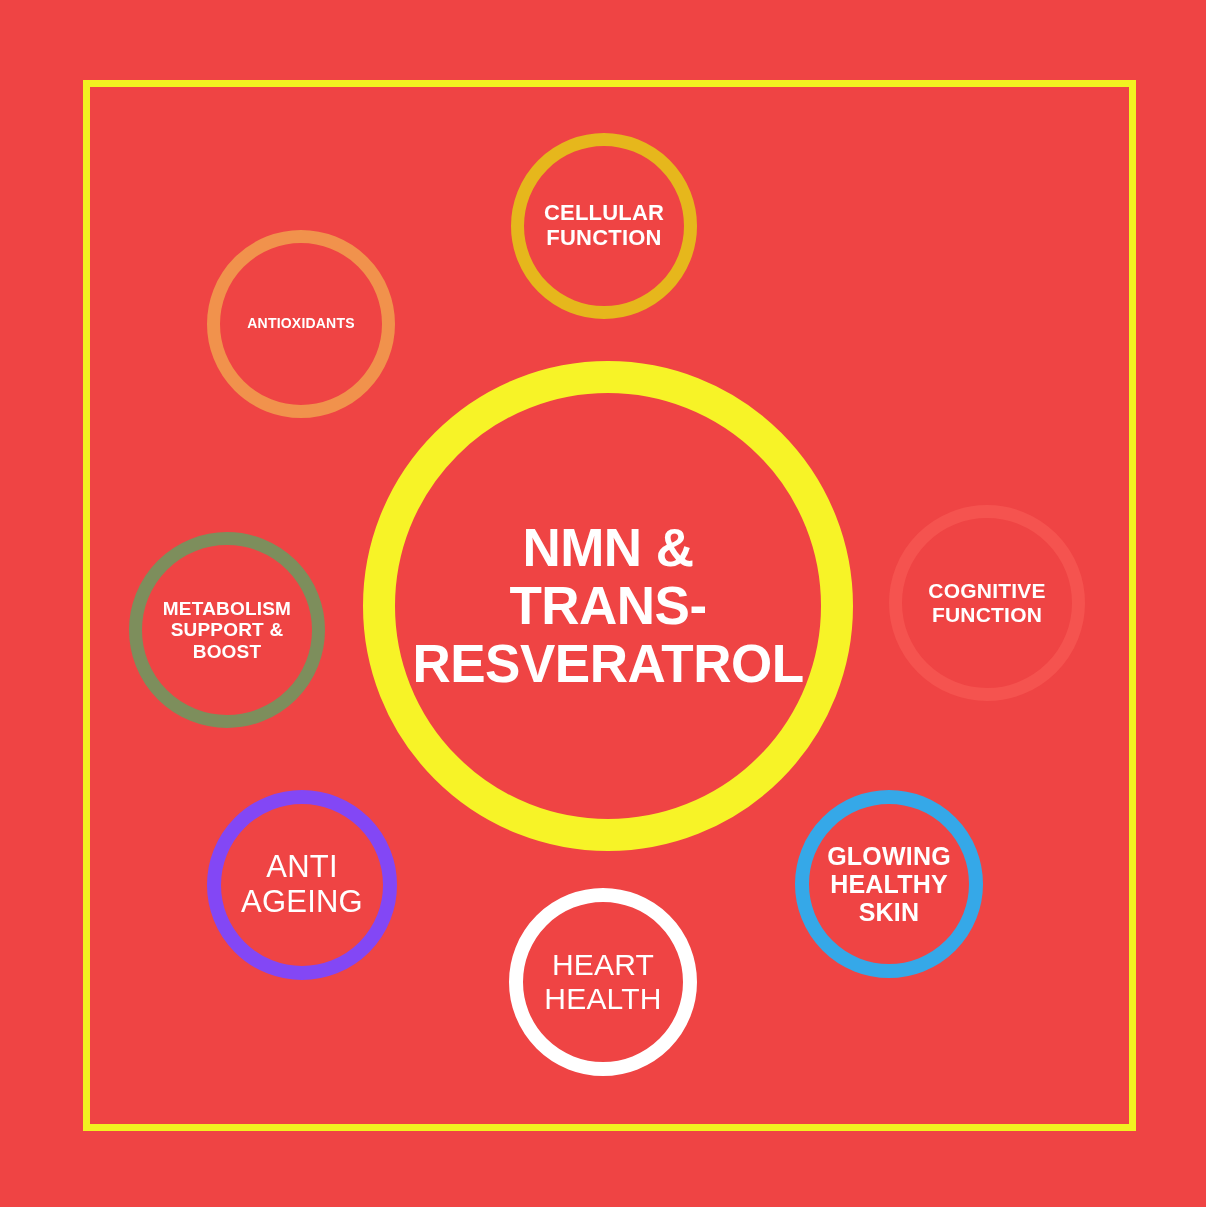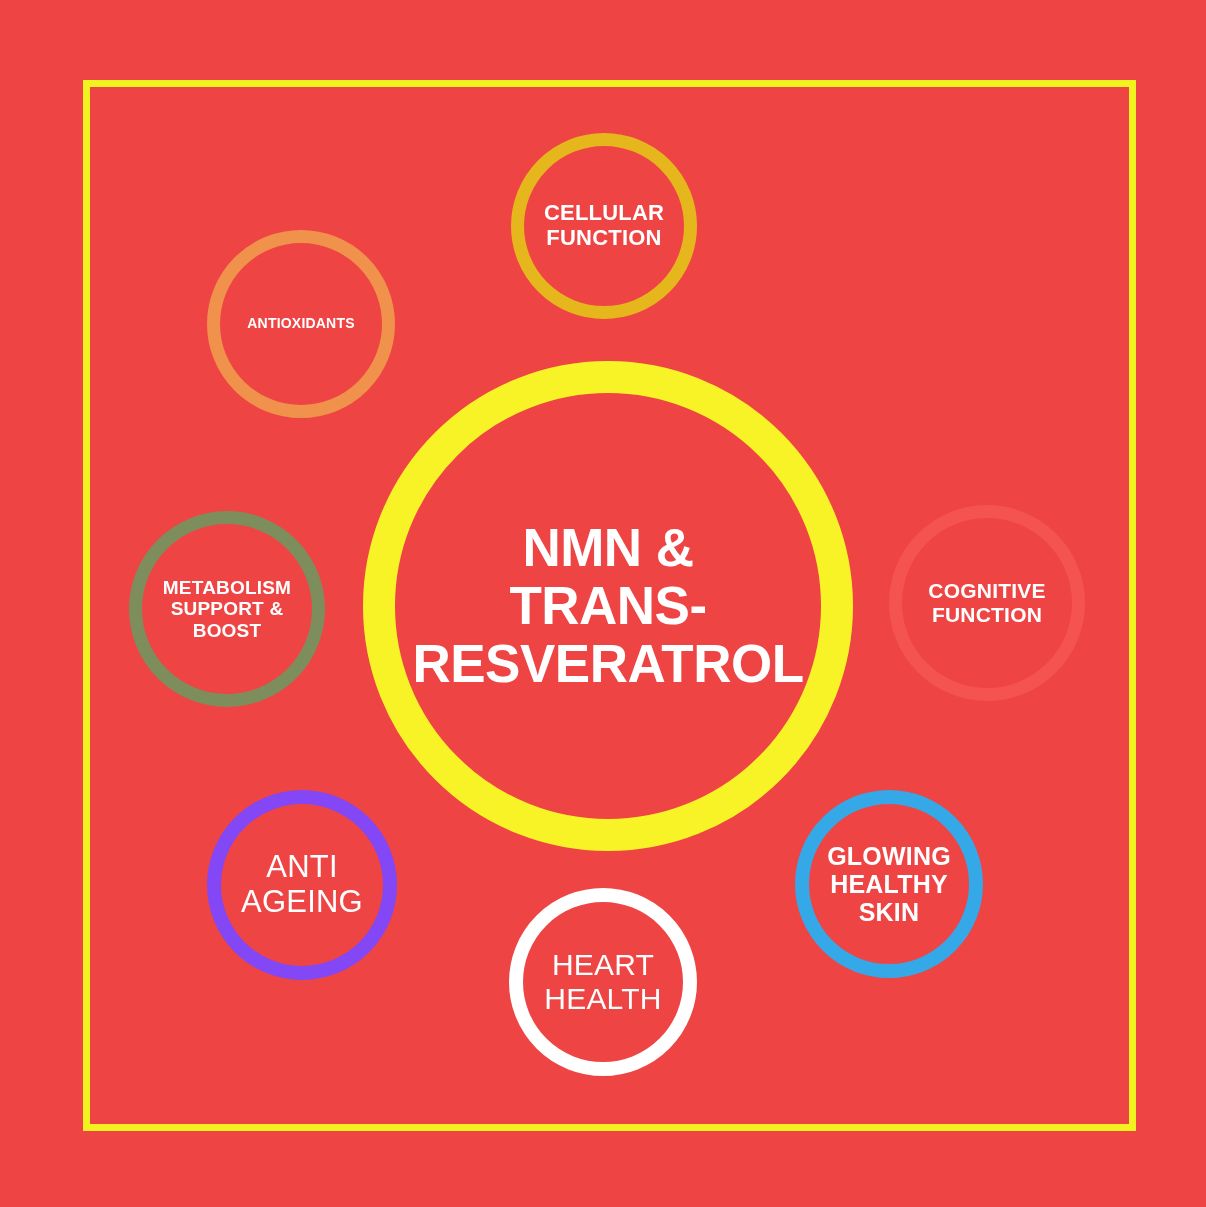--- a/index.html
+++ b/index.html
@@ -77,21 +77,21 @@
   #n-energy .label { font-size: 17px; width: 140px; }
 
   #n-antiox {
     left: 207px; top: 230px;
     width: 188px; height: 188px;
     border: 13px solid #f1924c;
   }
   #n-antiox .label { font-size: 14px; }
 
   #n-metabolism {
-    left: 129px; top: 511px;
+    left: 129px; top: 532px;
     width: 196px; height: 196px;
     border: 13px solid #7d8e5c;
   }
   #n-metabolism .label { font-size: 19px; width: 150px; }
 
   #n-cognitive {
     left: 889px; top: 505px;
     width: 196px; height: 196px;
     border: 13px solid #f5534f;
   }

